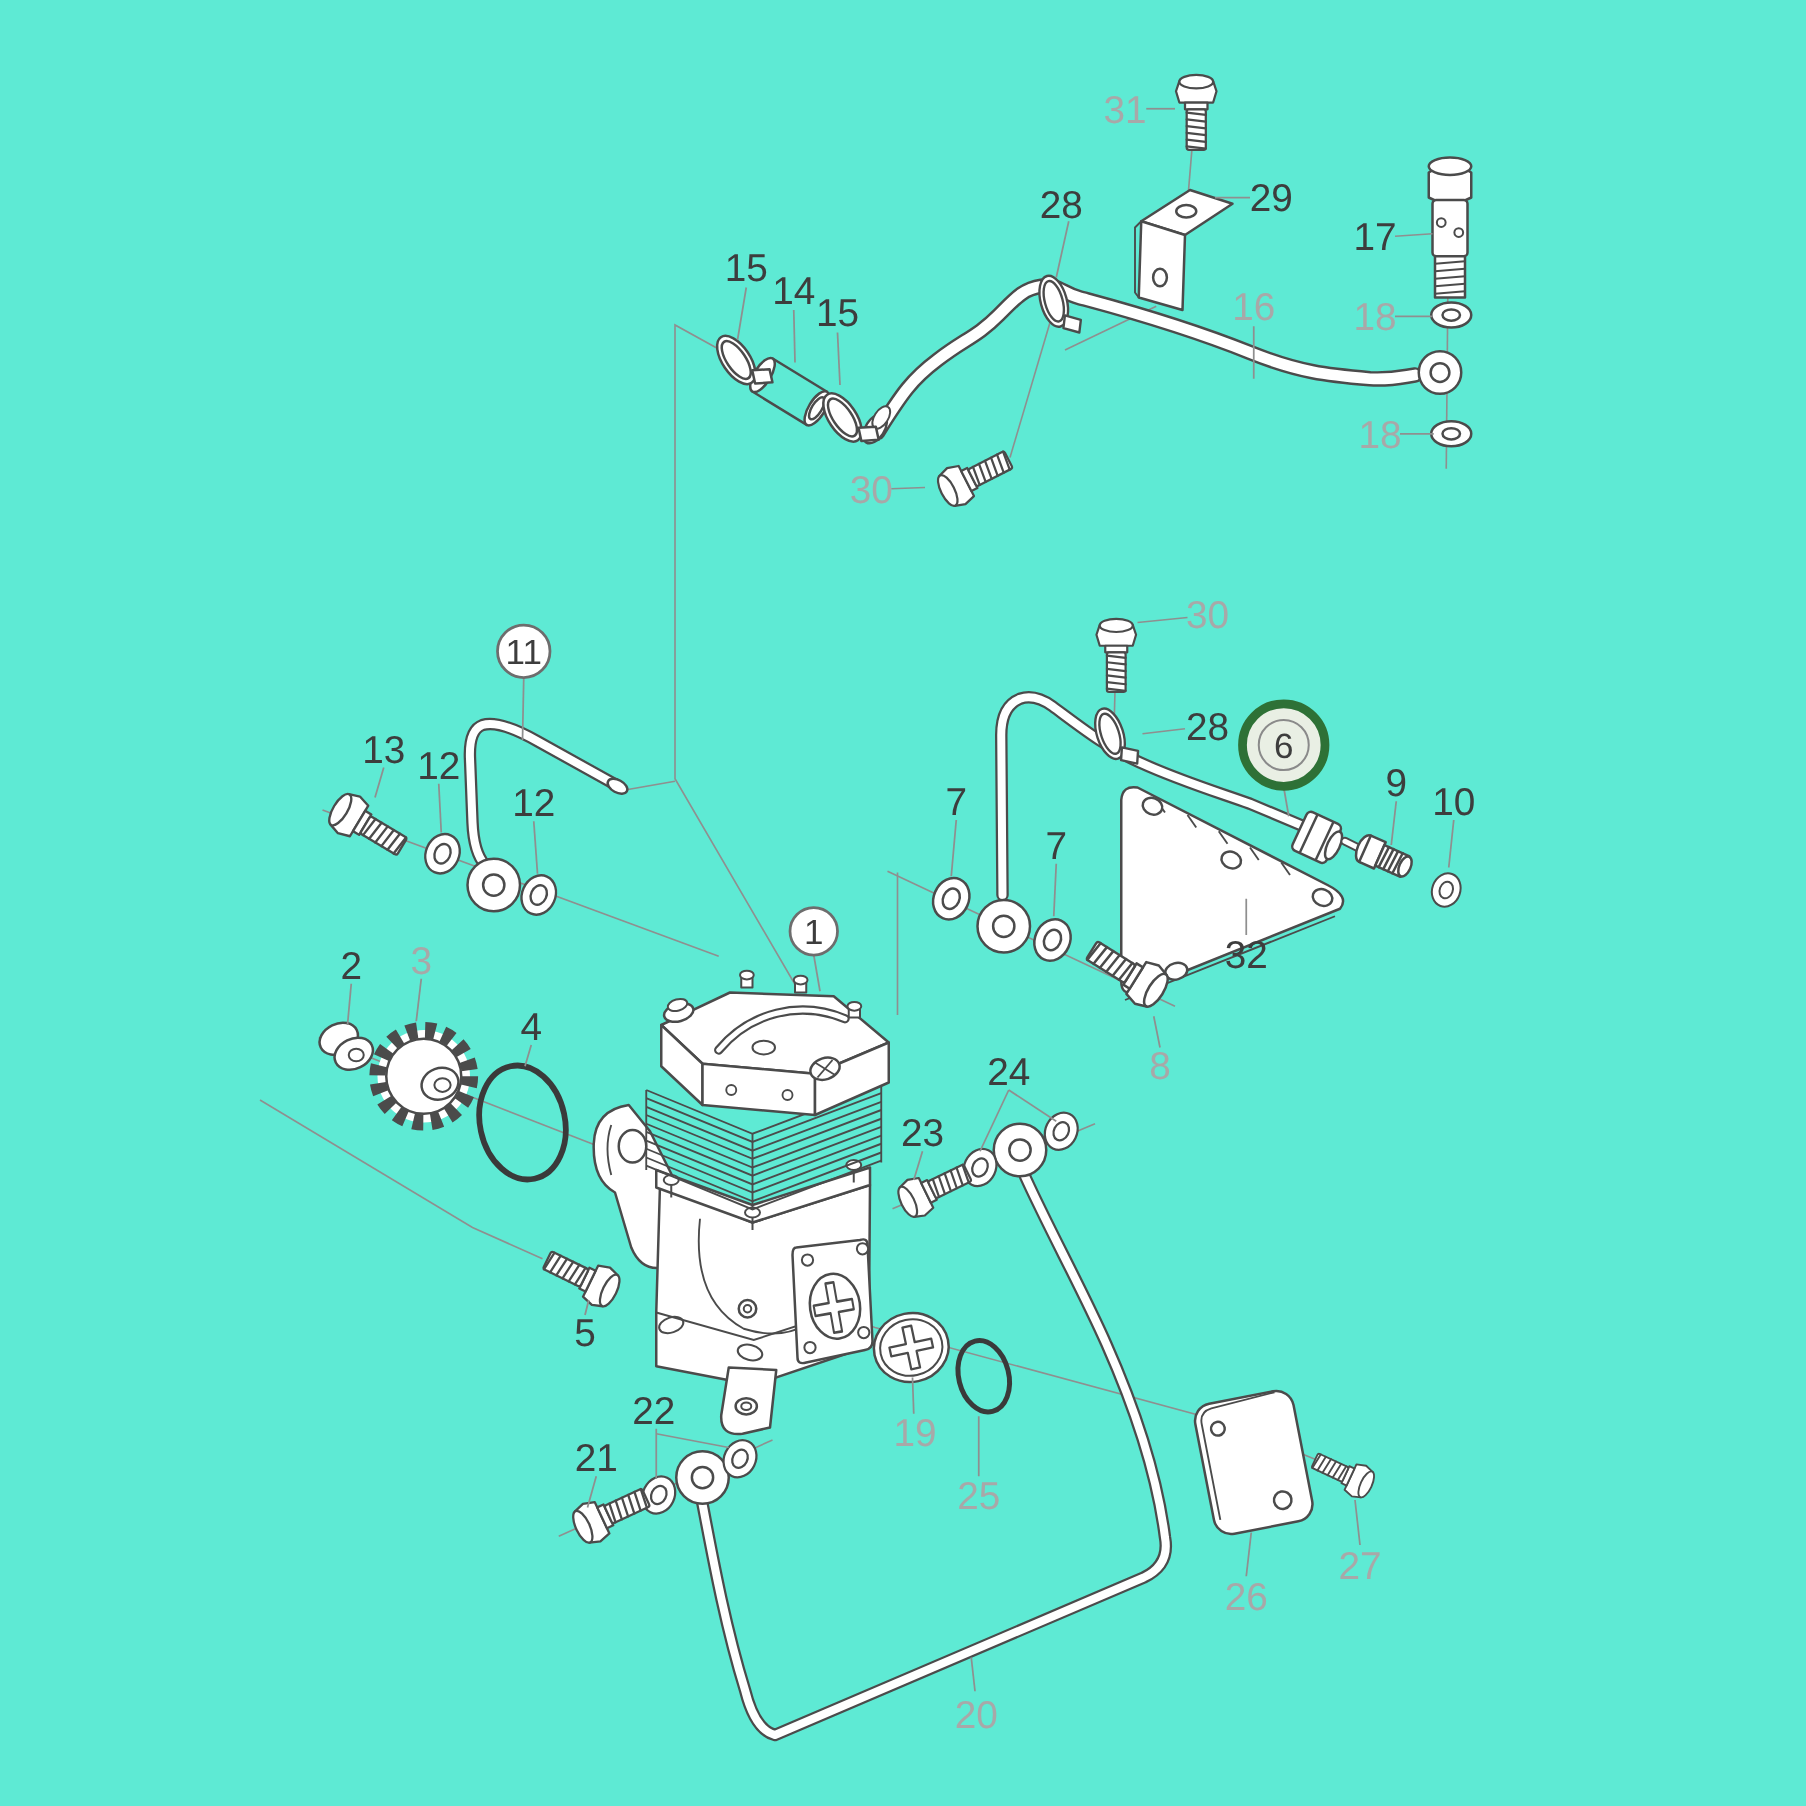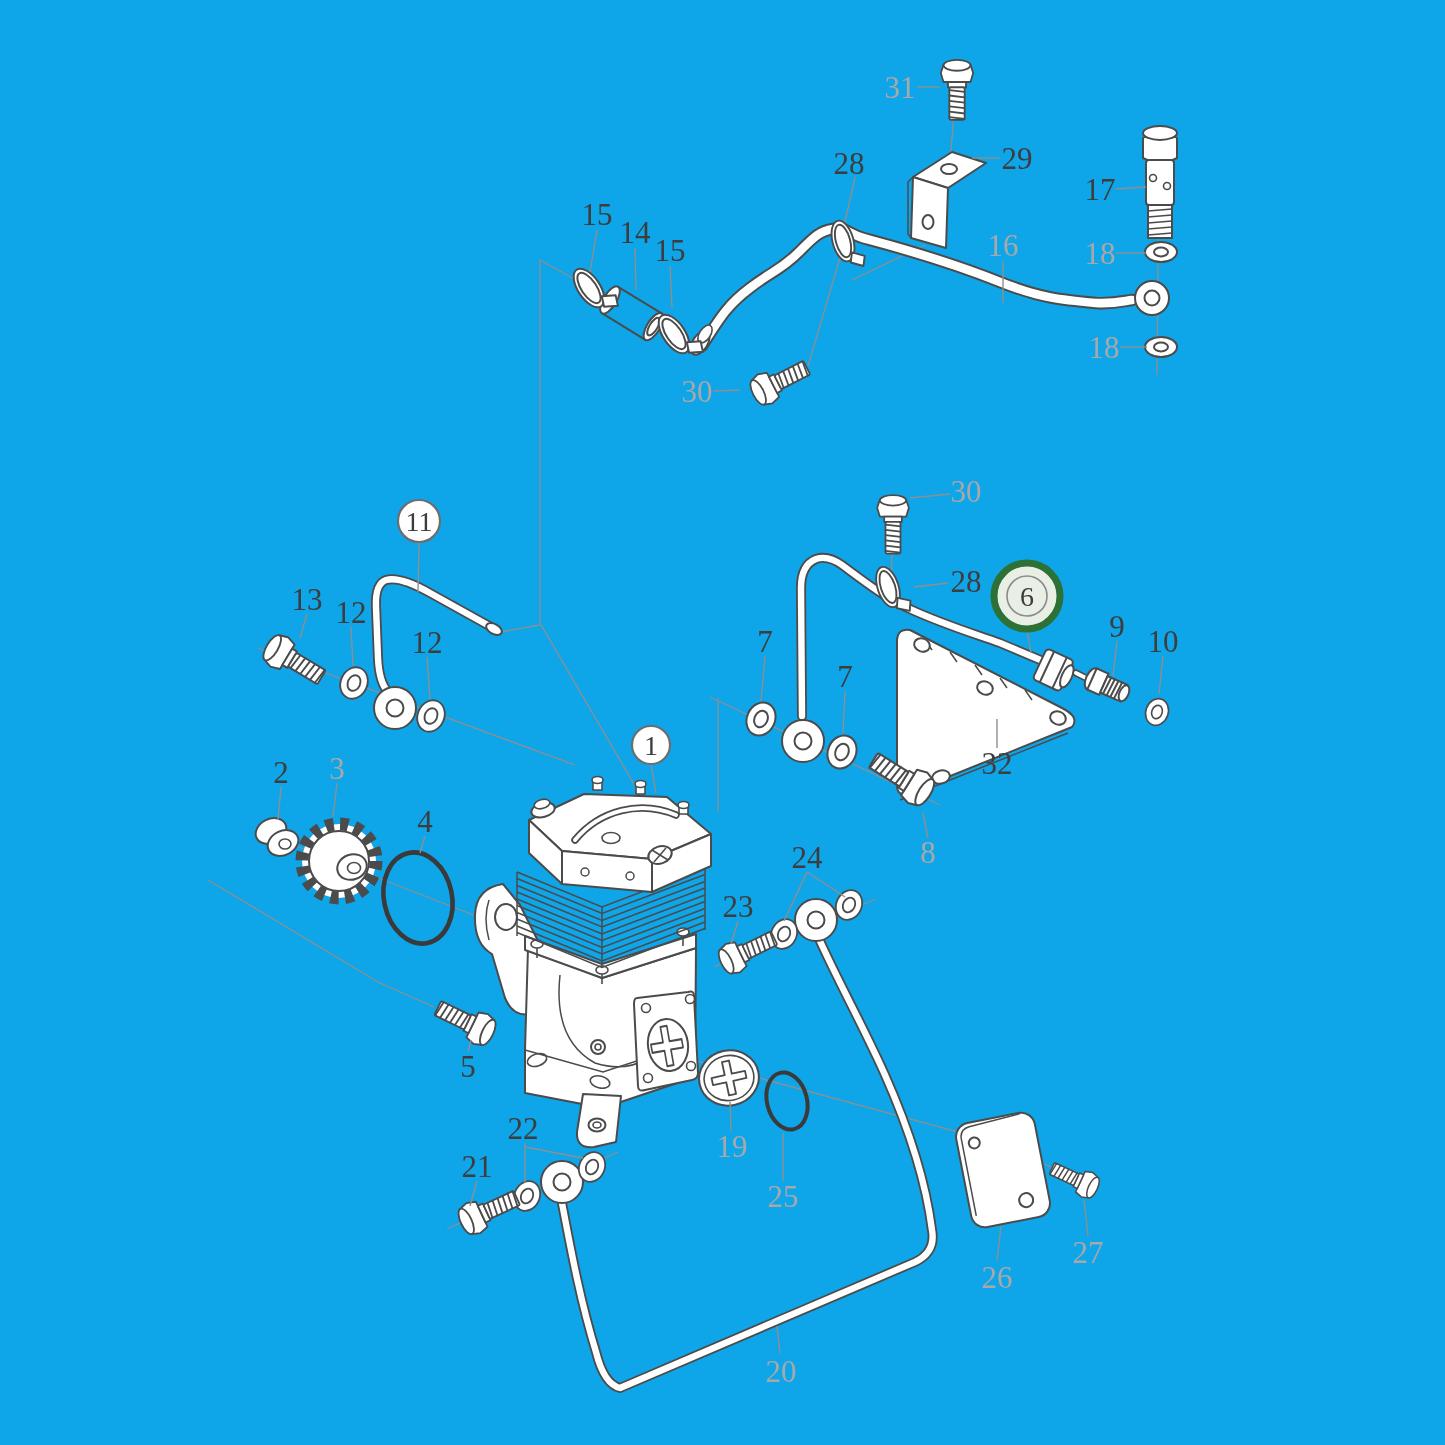--- a/index.html
+++ b/index.html
@@ -1,17 +1,17 @@
 <!DOCTYPE html>
 <html><head>
 <meta charset="utf-8">
 <style>
   html,body{margin:0;padding:0;background:#ffffff;}
-  #stage{position:relative;width:1445px;height:1445px;background:#0ea5e9;overflow:hidden;
-         font-family:Liberation Serif, serif;}
+  #stage{position:relative;width:1445px;height:1445px;background:#5eead4;overflow:hidden;
+         font-family:Liberation Sans, sans-serif;}
   svg{position:absolute;left:0;top:0;}
   .p   {fill:#ffffff;stroke:#4b4b4b;stroke-width:2;stroke-linejoin:round;stroke-linecap:round;}
   .pthin{fill:#ffffff;stroke:#4b4b4b;stroke-width:1.6;stroke-linejoin:round;}
   .lnf {fill:none;stroke:#4b4b4b;stroke-width:1.5;}
   .ax  {fill:none;stroke:#8f8f8f;stroke-width:1.3;}
   .leader{fill:none;stroke:#8f8f8f;stroke-width:1.4;}
   .pipe-o{fill:none;stroke:#4b4b4b;stroke-width:10;stroke-linecap:round;stroke-linejoin:round;}
   .pipe-i{fill:none;stroke:#ffffff;stroke-width:6.4;stroke-linecap:round;stroke-linejoin:round;}
   .p16-o{stroke-width:12.5;}
   .p16-i{stroke-width:8.6;}

